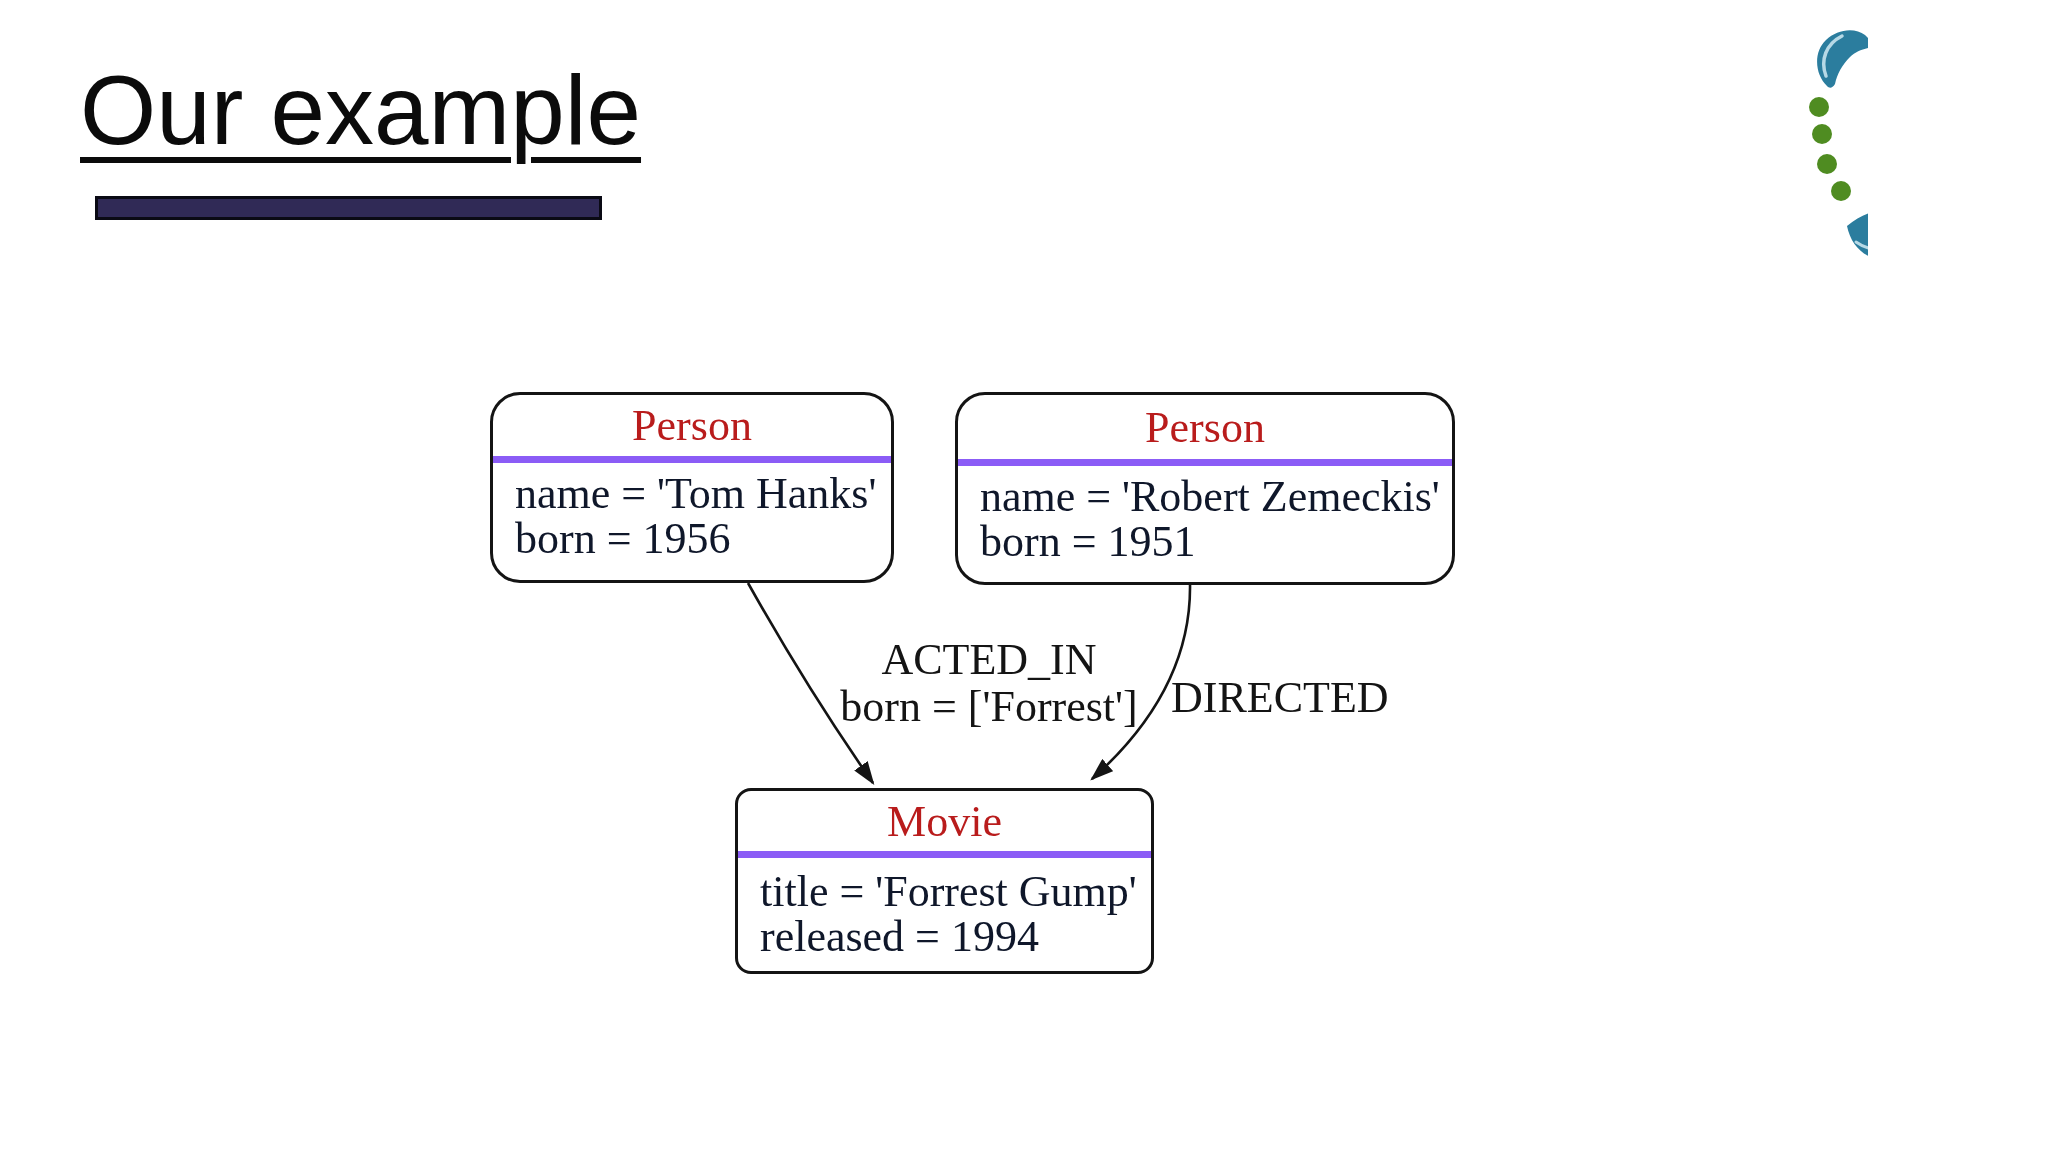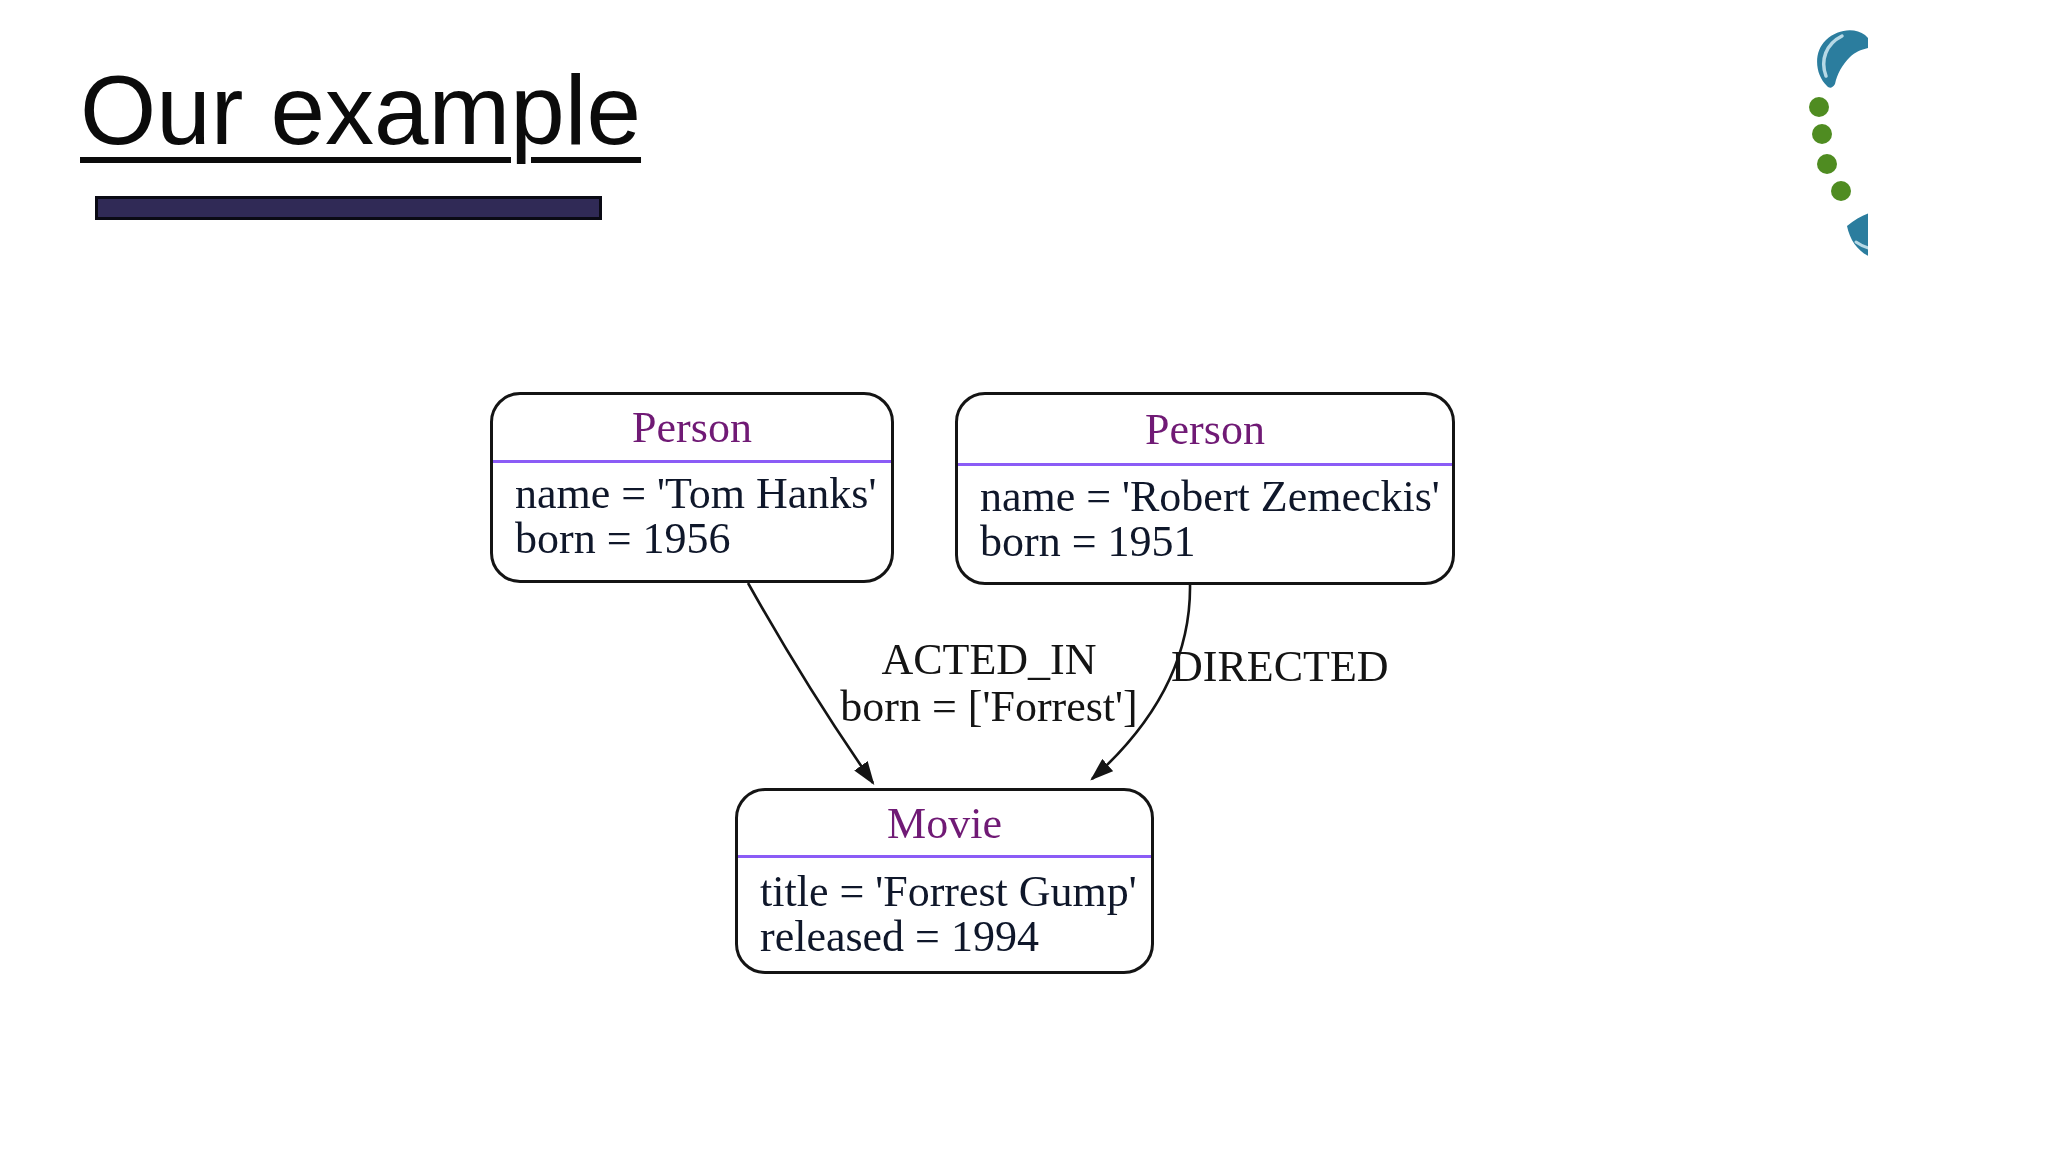--- a/index.html
+++ b/index.html
@@ -52,36 +52,36 @@
     position: absolute;
     background: #ffffff;
     border: 3px solid #141414;
     border-radius: 30px;
     overflow: hidden;
   }
   .gnode .node-header {
     display: flex;
     align-items: center;
     justify-content: center;
-    border-bottom: 3px solid #8b5cf6;
+    border-bottom: 7px solid #8b5cf6;
     font-size: 44px;
-    color: #701a75;
+    color: #b91c1c;
   }
   .gnode .node-body {
     padding: 8px 10px 0 22px;
     font-size: 44px;
     line-height: 45px;
     color: #0f172a;
     white-space: nowrap;
   }
   #node-person-1 { left: 490px; top: 392px; width: 404px; height: 191px; }
   #node-person-1 .node-header { height: 68px; }
   #node-person-2 { left: 955px; top: 392px; width: 500px; height: 193px; }
   #node-person-2 .node-header { height: 71px; }
-  #node-movie    { left: 735px; top: 788px; width: 419px; height: 186px; }
+  #node-movie    { left: 735px; top: 788px; width: 419px; height: 186px; border-radius: 16px; }
   #node-movie    .node-header { height: 67px; }
   #node-movie    .node-body   { padding-top: 11px; }
 
   
   .edge-layer {
     position: absolute;
     left: 0; top: 0;
     width: 2048px;
     height: 1152px;
   }
@@ -95,21 +95,21 @@
   }
   #label-acted-in {
     left: 989px;
     top: 636px;
     transform: translateX(-50%);
     text-align: center;
     line-height: 47px;
   }
   #label-directed {
     left: 1171px;
-    top: 641px;
+    top: 672px;
   }
 </style>
 </head>
 <body>
 
 <div id="slide">
 
   <h1 class="slide-title">Our example</h1>
   <div class="accent-bar" style="background-color: rgb(48, 42, 86);"></div>
 

